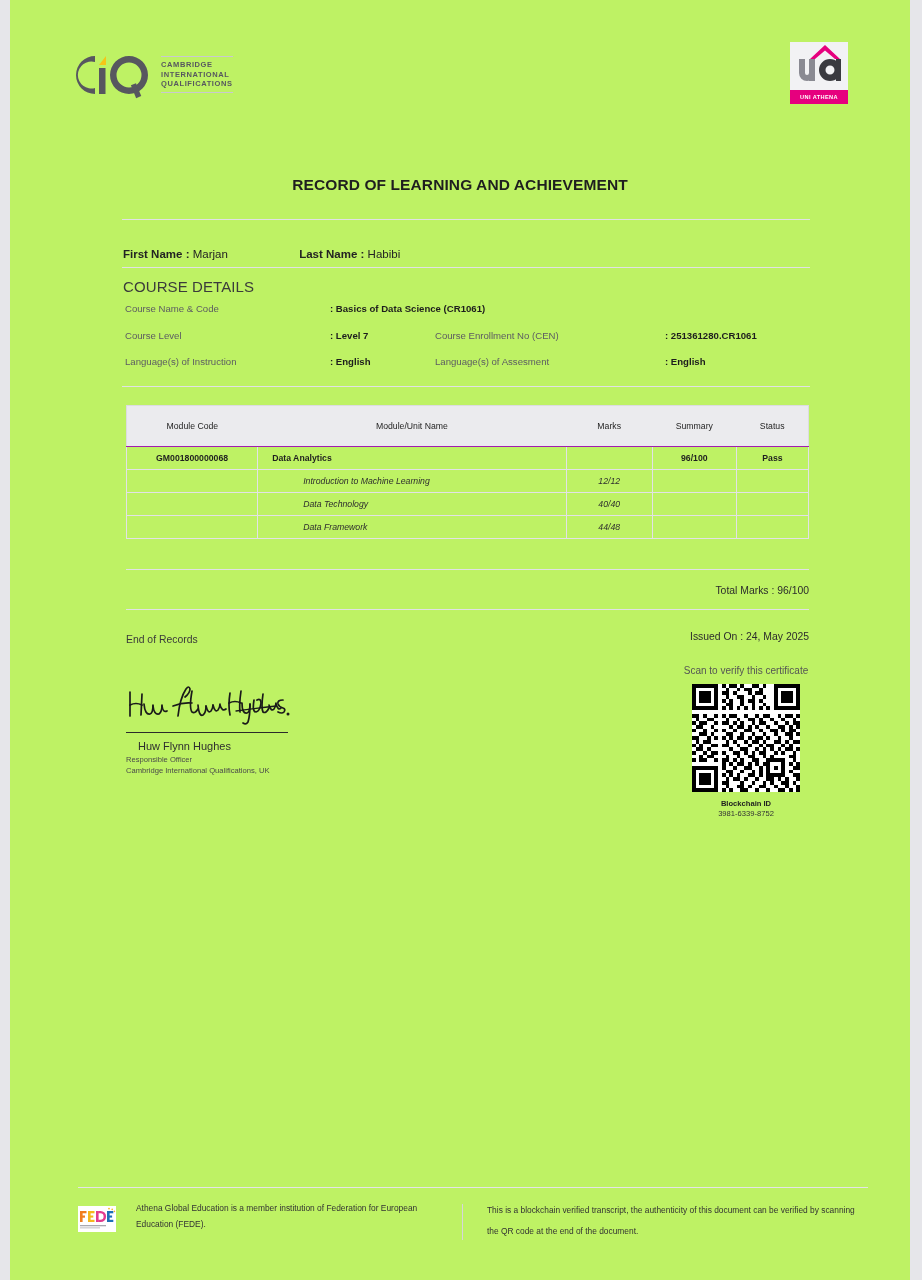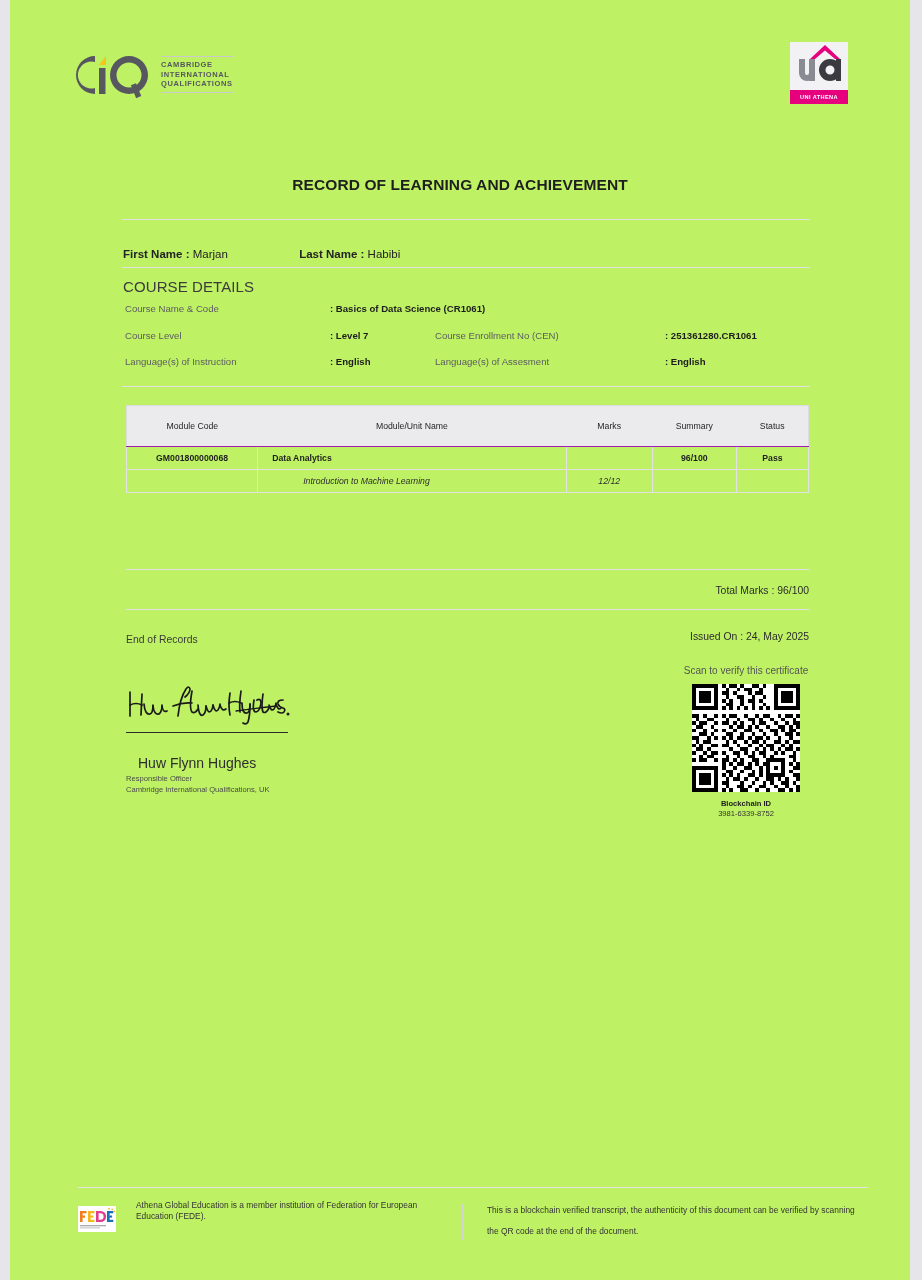--- a/index.html
+++ b/index.html
@@ -179,21 +179,21 @@
     right: 101px; top: 622px;
     font-size: 10.4px;
     color: #2c2c2c;
     margin-top: 9px;
   }
 
   
   .sig-block { position: absolute; left: 116px; top: 678px; width: 300px; }
   .sig-img { width: 170px; height: 52px; }
   .sig-line { width: 162px; height: 1.4px; background: #2b2b2b; margin-top: 2px; }
-  .sig-name { margin-top: 22px; font-size: 14px; color: #2e2e2e; padding-left: 12px; }
+  .sig-name { margin-top: 7px; font-size: 11px; color: #2e2e2e; padding-left: 12px; }
   .sig-role { margin-top: 3px; font-size: 7.6px; color: #4a4a4a; }
   .sig-org { margin-top: 2px; font-size: 7.6px; color: #4a4a4a; }
 
   
   .qr-block {
     position: absolute;
     left: 660px; top: 665px;
     width: 152px;
     text-align: center;
   }
@@ -213,21 +213,21 @@
     left: 68px; top: 1200px;
     width: 790px;
     display: flex;
     align-items: flex-start;
   }
   .fede-logo { width: 38px; height: 26px; margin-top: 6px; flex: 0 0 auto; }
   .footer-left {
     margin-left: 20px;
     width: 300px;
     font-size: 8.4px;
-    line-height: 11px;
+    line-height: 16px;
     color: #333;
   }
   .footer-sep { width: 1px; height: 36px; background: #d6d6da; margin-left: 26px; margin-top: 4px; }
   .footer-right {
     margin-left: 24px;
     width: 375px;
     font-size: 8.4px;
     line-height: 21px;
     color: #333;
   }
@@ -341,20 +341,34 @@
         <td>GM001800000068</td>
         <td class="td-name">Data Analytics</td>
         <td></td>
         <td>96/100</td>
         <td>Pass</td>
       </tr>
       <tr class="row-sub">
         <td></td>
         <td class="td-name">Introduction to Machine Learning</td>
         <td>12/12</td>
+        <td></td>
+        <td></td>
+      </tr>
+      <tr class="row-sub">
+        <td></td>
+        <td class="td-name">Data Technology</td>
+        <td>40/40</td>
+        <td></td>
+        <td></td>
+      </tr>
+      <tr class="row-sub">
+        <td></td>
+        <td class="td-name">Data Framework</td>
+        <td>44/48</td>
         <td></td>
         <td></td>
       </tr>
     </tbody>
   </table>
 
   <div class="total-rule"></div>
   <div class="total-marks">
     <span>Total Marks :</span>
     <span>96/100</span>

